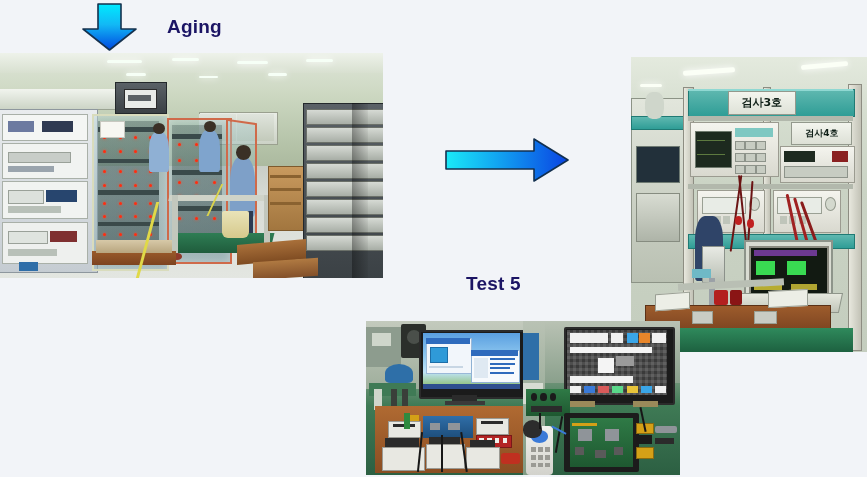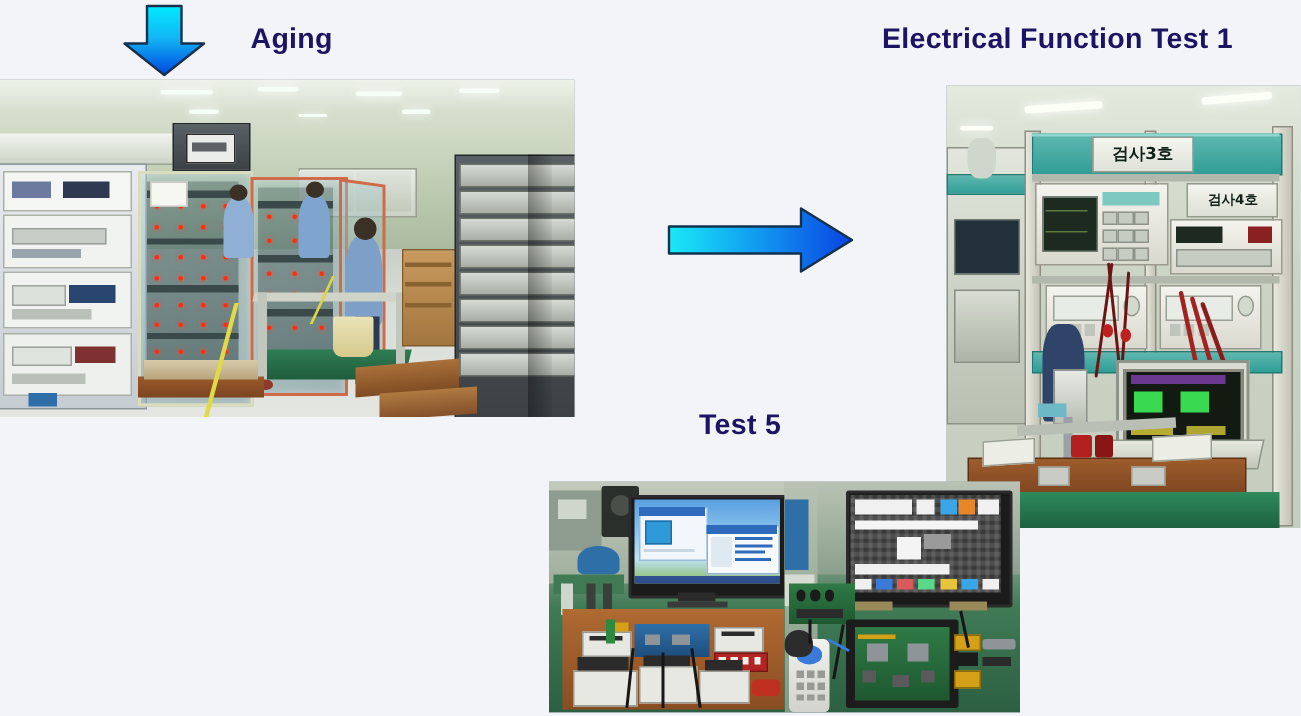--- a/index.html
+++ b/index.html
@@ -102,21 +102,20 @@
         <stop offset="0%" stop-color="#00eaff"></stop>
         <stop offset="45%" stop-color="#12b8f5"></stop>
         <stop offset="100%" stop-color="#0047e0"></stop>
       </linearGradient>
     </defs>
     <polygon points="20,2 43,2 43,27 58,27 31.5,48 5,27 20,27" fill="url(#gdown)" stroke="#15314e" stroke-width="1.6" stroke-linejoin="round"></polygon>
   </svg>
 
   <div class="caption" id="cap-aging">Aging</div>
 
-  <div class="caption" id="cap-eft1">Electrical Function Test 1</div>
 
   <svg class="arrow" id="arrow-right" viewBox="0 0 126 46">
     <defs>
       <linearGradient id="gright" x1="0" y1="0" x2="1" y2="0">
         <stop offset="0%" stop-color="#1ae9f7"></stop>
         <stop offset="40%" stop-color="#12a8f2"></stop>
         <stop offset="100%" stop-color="#0a43e2"></stop>
       </linearGradient>
     </defs>
     <polygon points="2,14 90,14 90,2 124,23 90,44 90,32 2,32" fill="url(#gright)" stroke="#13304f" stroke-width="1.6" stroke-linejoin="round"></polygon>

